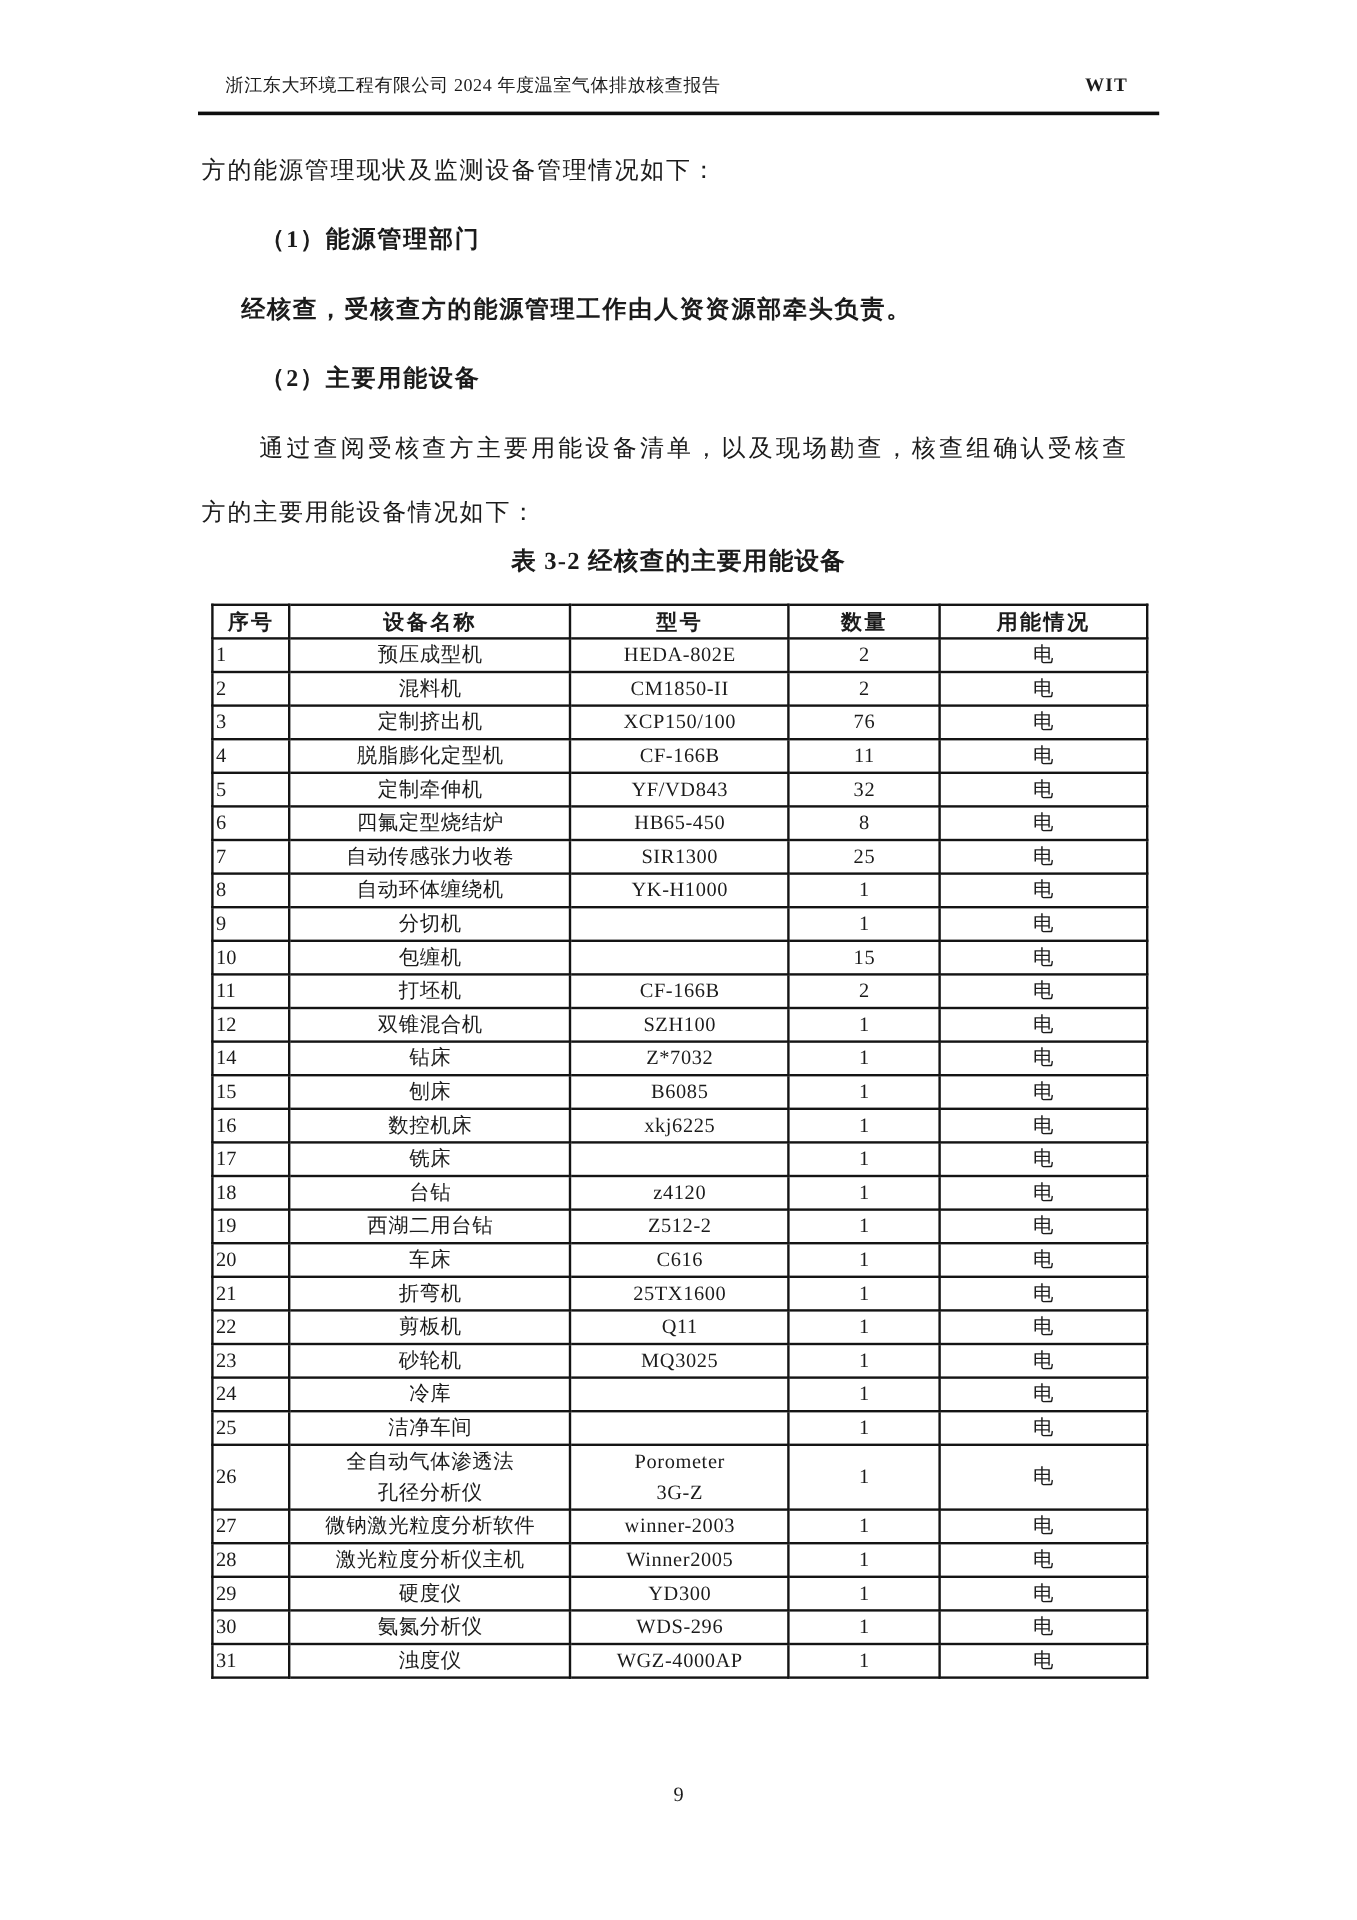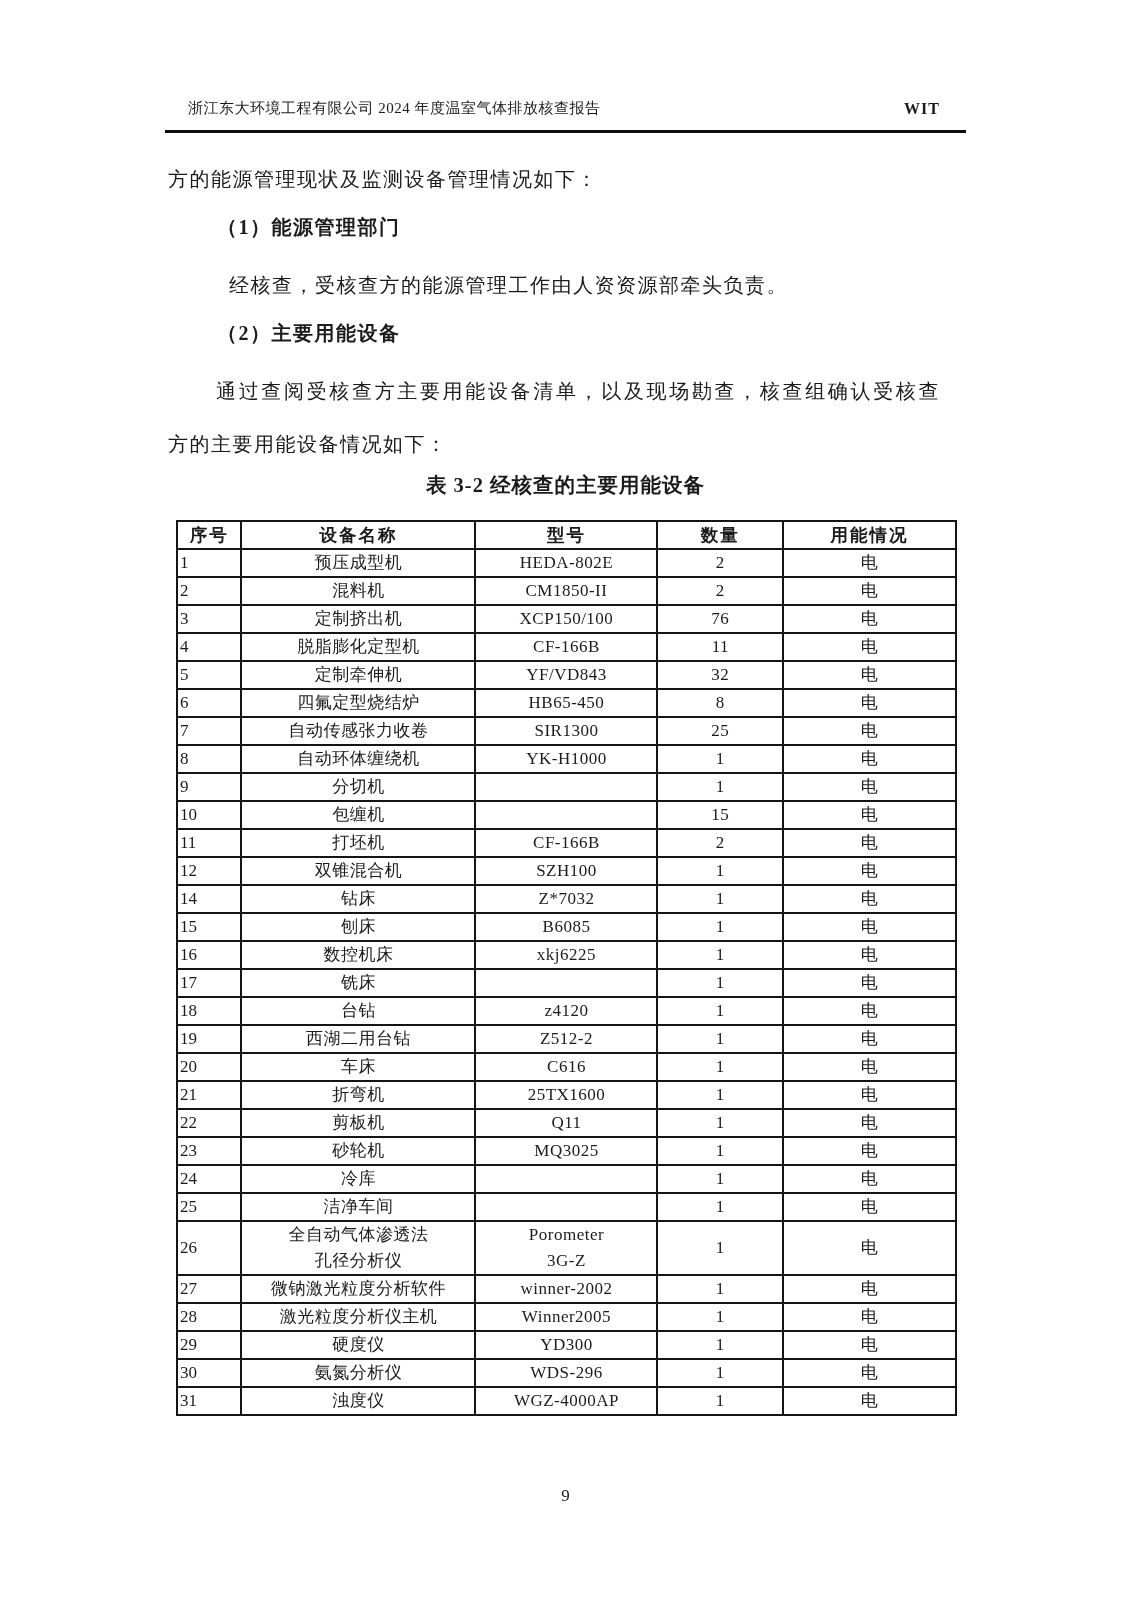--- a/index.html
+++ b/index.html
@@ -6,33 +6,33 @@
   html,body { background:#ffffff; }
   .page {
     position:relative;
     width:1131px; height:1600px;
     background:#ffffff;
     font-family:"Liberation Serif","DejaVu Serif",serif;
     color:#1b1b1b;
     overflow:hidden;
   }
   .doc-header {
-    width:801px; margin:0 auto; padding-top:99px;
+    width:801px; margin:0 auto; padding-top:62px;
     display:flex; justify-content:space-between; align-items:flex-end;
   }
   .doc-header .h-left { font-size:15px; letter-spacing:0.5px; padding-left:23px; }
   .doc-header .h-right { font-size:16px; letter-spacing:1px; padding-right:26px; font-weight:600; }
   .header-rule {
     width:801px; margin:12px auto 0;
     border-bottom:3px solid #0e0e0e;
   }
   .content { width:801px; margin:0 auto; font-size:20px; line-height:24px; letter-spacing:1.5px; }
   .body-line { margin-top:34px; margin-left:3px; }
-  .heading { margin-top:24px; margin-left:52px; font-weight:bold; font-size:20px; }
-  .indent { margin-left:64px; }
+  .heading { margin-top:34px; margin-left:52px; font-weight:bold; font-size:20px; }
+  .indent { margin-left:36px;font-weight:bold; }
   .p-justify {
     margin-top:34px; margin-left:3px; width:772px;
     text-indent:48px;
     text-align:justify; text-align-last:justify;
   }
   .p-follow { margin-top:29px; margin-left:3px; }
   .table-title { margin-top:17px; text-align:center; font-weight:bold; font-size:20.5px; letter-spacing:1px; }
   table.equip-table {
     margin-top:23px; margin-left:11px;
     width:781px;
@@ -269,21 +269,21 @@
             <td class="col-device-name">全自动气体渗透法
 孔径分析仪</td>
             <td class="col-model">Porometer
 3G-Z</td>
             <td class="col-quantity">1</td>
             <td class="col-energy-type">电</td>
           </tr>
           <tr>
             <td class="col-index">27</td>
             <td class="col-device-name">微钠激光粒度分析软件</td>
-            <td class="col-model">winner-2002</td>
+            <td class="col-model">winner-2003</td>
             <td class="col-quantity">1</td>
             <td class="col-energy-type">电</td>
           </tr>
           <tr>
             <td class="col-index">28</td>
             <td class="col-device-name">激光粒度分析仪主机</td>
             <td class="col-model">Winner2005</td>
             <td class="col-quantity">1</td>
             <td class="col-energy-type">电</td>
           </tr>

